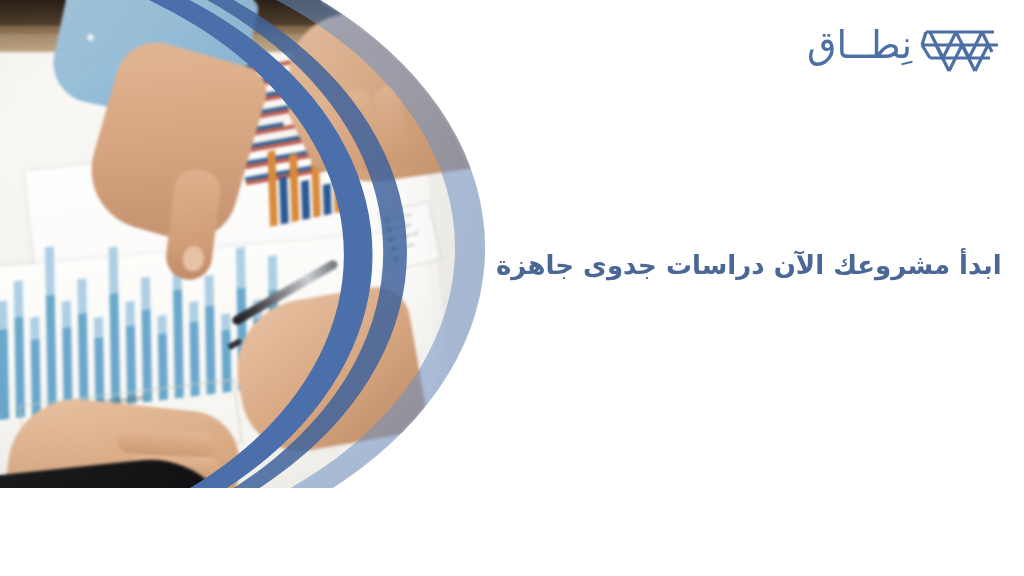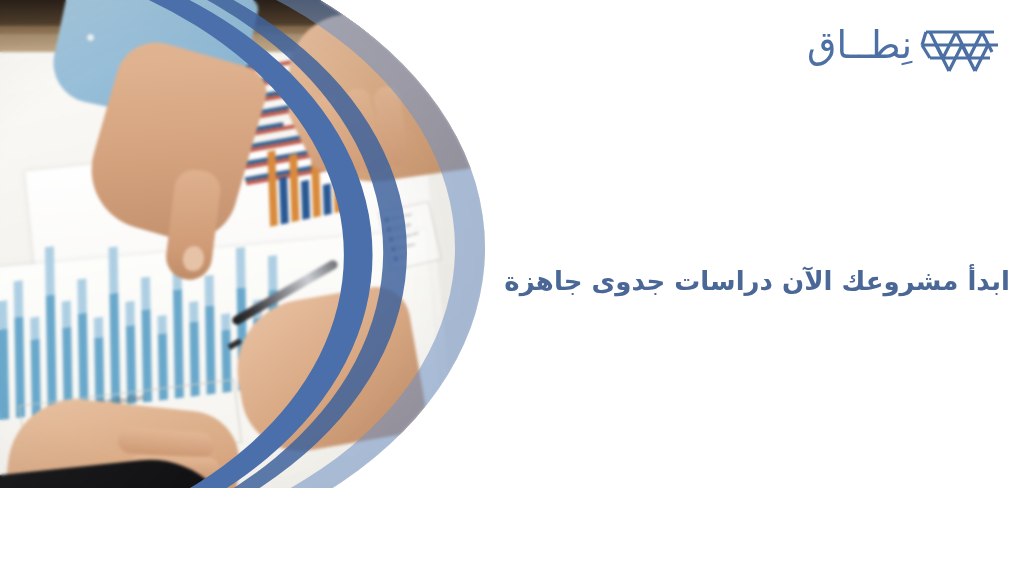--- a/index.html
+++ b/index.html
@@ -349,22 +349,22 @@
     white-space: nowrap;
   }
   .logo-mark {
     display: block;
   }
 
   .headline {
     position: absolute;
     left: 496px;
     right: 14px;
-    top: 266px;
-    text-align: right;
+    top: 250px;
+    text-align: left;
     direction: rtl;
   }
   .headline .line {
     color: #4a6796;
     font-weight: bold;
     font-size: 26px;
     line-height: 1.2;
     white-space: nowrap;
   }
   .headline .line.line-2 {

